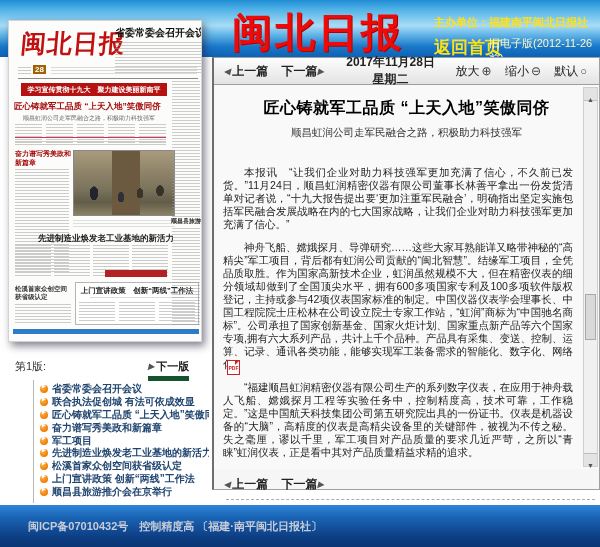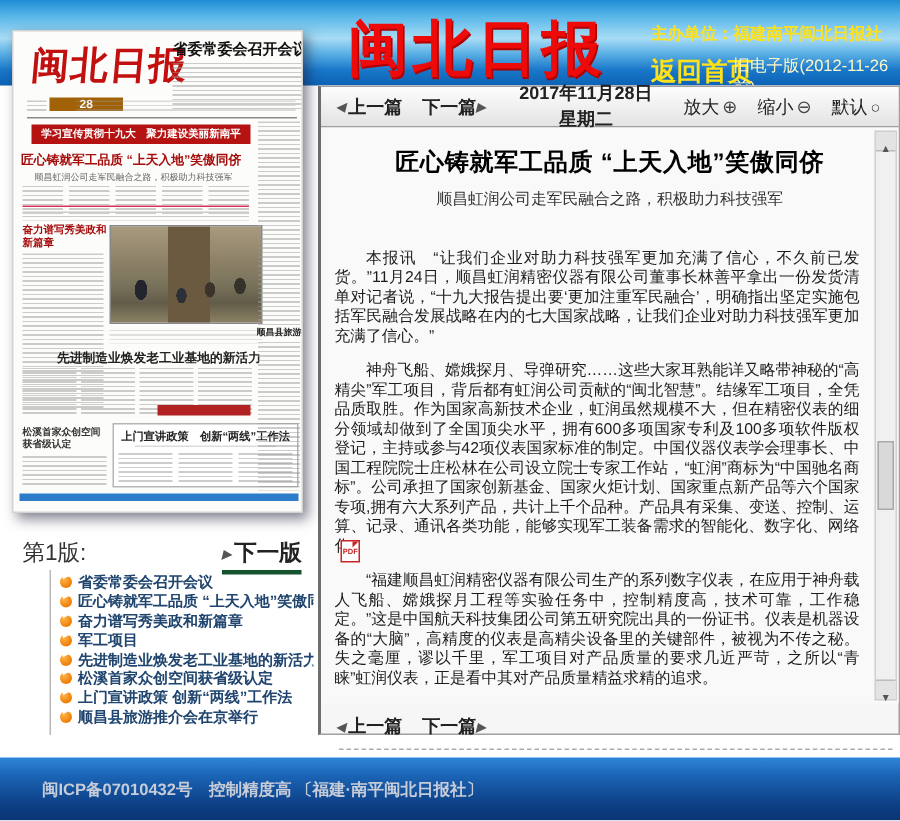--- a/index.html
+++ b/index.html
@@ -20,21 +20,21 @@
     border: 1px solid #d3d3d3; box-shadow: 3px 4px 8px rgba(30,30,55,.55); overflow: hidden; z-index: 3; cursor: pointer; }
   .thumb * { position: absolute; }
   .fk { background-image: repeating-linear-gradient(180deg,#9a9a9a 0 1px,transparent 1px 3px); opacity: .5; }
   .fk.lt { opacity: .3; }
   .t-mast { left: 12px; top: 6px; font-size: 25px; font-weight: 900; color: #c21010;
     font-family: "DejaVu Serif", serif; transform: skewX(-5deg); letter-spacing: 1px; }
   .t-h-top { left: 106px; top: 5px; width: 86px; font-size: 10px; font-weight: 700; color: #111;
     white-space: nowrap; overflow: hidden; }
   .t-fk-tr { left: 106px; top: 21px; width: 86px; height: 32px; }
   .t-fk-d1 { left: 9px; top: 46px; width: 13px; height: 8px; }
-  .t-d28 { left: 24px; top: 44px; background: #a16207; color: #fff; font-size: 8px; font-weight: 700; padding: 0 20px; }
+  .t-d28 { left: 24px; top: 44px; background: #a16207; color: #fff; font-size: 8px; font-weight: 700; padding: 0 2px; }
   .t-fk-d2 { left: 42px; top: 46px; width: 146px; height: 7px; opacity: .35; }
   .t-rule { left: 9px; top: 57px; width: 180px; border-top: 1px solid #8a8a8a; }
   .t-slogan { left: 12px; top: 62px; width: 146px; height: 13px; background: #b51212; color: #fff;
     font-size: 7px; font-weight: 700; text-align: center; line-height: 13px; white-space: nowrap; overflow: hidden; }
   .t-h1 { left: 5px; top: 80px; width: 158px; font-size: 8.5px; font-weight: 700; color: #a50d0d;
     white-space: nowrap; overflow: hidden; }
   .t-h1s { left: 14px; top: 93px; width: 144px; font-size: 6px; color: #666; white-space: nowrap; overflow: hidden; }
   .t-col { top: 103px; width: 27px; height: 20px; }
   .c1{left:6px}.c2{left:37px}.c3{left:68px}.c4{left:99px}.c5{left:130px}
   .t-redline { left: 6px; top: 116px; width: 151px; border-top: 1px solid #c03; opacity: .8; }
@@ -62,24 +62,24 @@
     text-align: center; white-space: nowrap; overflow: hidden; }
   .t-boxsub { left: 14px; top: 14px; width: 94px; height: 3px; opacity: .35; }
   .t-bcol { top: 19px; width: 36px; height: 21px; }
   .b1{left:3px}.b2{left:43px}.b3{left:83px}
   .t-bluebar { left: 4px; top: 308px; width: 186px; height: 5px; background: #2d7cc9; }
   .t-sidecol { left: 163px; top: 60px; width: 28px; height: 246px; }
   .t-h6 { left: 162px; top: 196px; width: 30px; font-size: 6px; font-weight: 700; color: #222;
     white-space: nowrap; overflow: hidden; background:#fcfcfa; }
 
   
-  .pagerow { position: absolute; left: 0; top: 357px; width: 226px; height: 18px; font-size: 15px; color: #333; z-index: 4; }
+  .pagerow { position: absolute; left: 0; top: 357px; width: 226px; height: 18px; font-size: 11px; color: #333; z-index: 4; }
   .pg-label { position: absolute; left: 15px; top: 2px; }
   .nextver { position: absolute; left: 148px; top: 2px; font-weight: 700; color: #222;
-    border-bottom: 3px solid #14532d; padding-bottom: 2px; cursor: pointer; }
+    border-bottom: 5px solid #14532d; padding-bottom: 2px; cursor: pointer; }
   .arr-r::before { content: "▶"; font-size: 8px; color: #555; margin-right: 2px; vertical-align: 1px; }
   .arr-l::before { content: "◀"; font-size: 8px; color: #555; margin-right: 2px; vertical-align: 1px; }
   .pdf { position: absolute; left: 227px; top: 360px; width: 13px; height: 15px; background: #fff;
     border: 1px solid #cc2222; z-index: 6; cursor: pointer; }
   .pdf::after { content: "PDF"; position: absolute; left: 0; top: 4px; width: 11px; text-align: center;
     font-size: 5px; font-weight: 700; color: #cc2222; }
   .pdf::before { content: ""; position: absolute; right: 0; top: 0; border-left: 4px solid #cc2222;
     border-bottom: 4px solid transparent; }
   .alist { position: absolute; left: 33px; top: 380px; width: 176px; border-left: 1px solid #b8b8b8;
     padding: 3px 0 4px 6px; z-index: 4; }
@@ -178,20 +178,21 @@
   </div>
 
   <div class="pagerow">
     <span class="pg-label">第1版:</span>
     <a class="nextver"><i class="arr-r"></i><span>下一版</span></a>
   </div>
   <div class="pdf"></div>
 
   <div class="alist">
     <div class="aitem"><span class="bullet"></span><span>省委常委会召开会议</span></div>
+    <div class="aitem"><span class="bullet"></span><span>联合执法促创城 有法可依成效显</span></div>
     <div class="aitem"><span class="bullet"></span><span>匠心铸就军工品质 “上天入地”笑傲同侪</span></div>
     <div class="aitem"><span class="bullet"></span><span>奋力谱写秀美政和新篇章</span></div>
     <div class="aitem"><span class="bullet"></span><span>军工项目</span></div>
     <div class="aitem"><span class="bullet"></span><span>先进制造业焕发老工业基地的新活力</span></div>
     <div class="aitem"><span class="bullet"></span><span>松溪首家众创空间获省级认定</span></div>
     <div class="aitem"><span class="bullet"></span><span>上门宣讲政策 创新“两线”工作法</span></div>
     <div class="aitem"><span class="bullet"></span><span>顺昌县旅游推介会在京举行</span></div>
   </div>
 
   <div class="rpanel">

